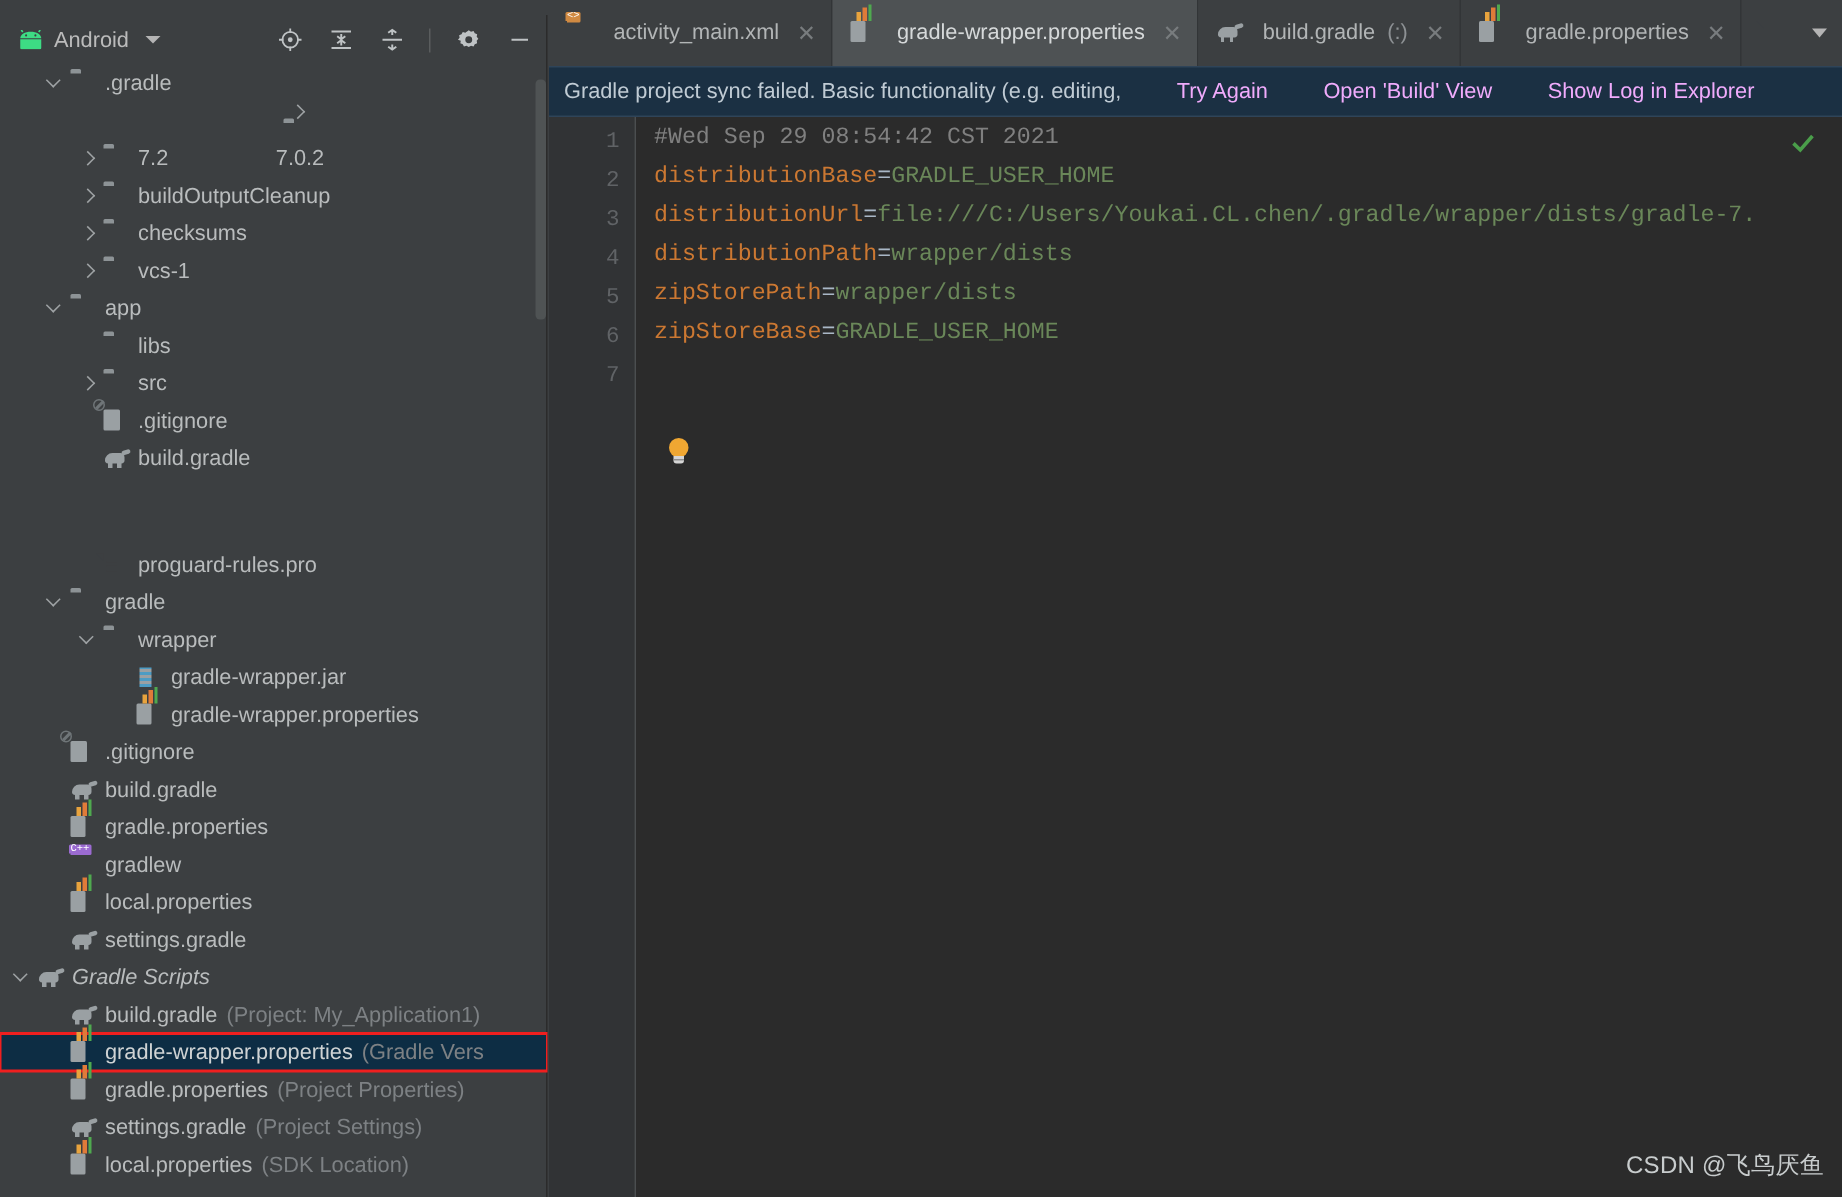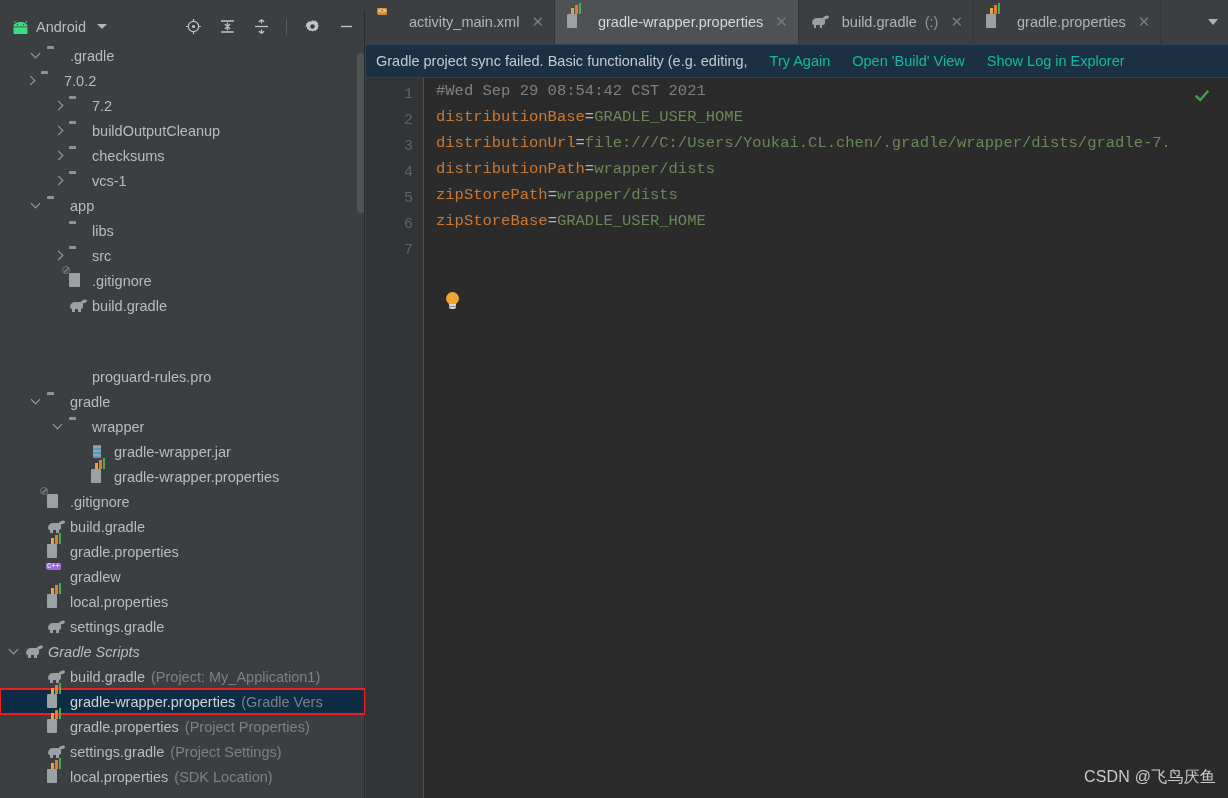--- a/index.html
+++ b/index.html
@@ -108,24 +108,24 @@
     border-right: 1px solid #323537;
   }
   .tab.active { background: #4e5254; color: #d6d9da; }
   .tab .tclose { color: #787c7e; font-size: 15px; margin-left: 4px; }
   .tab .tsuffix { color: #8d9194; }
   .tabs-more { display: flex; align-items: center; gap: 9px; padding: 0 10px; margin-left: auto; }
 
   .notif {
     position: relative; height: 34px; width: 862px; background: #1b3043;
     border-top: 1px solid #2f4459; border-bottom: 1px solid #2f4459;
-    display: flex; align-items: center; padding-left: 10px; gap: 0px;
+    display: flex; align-items: center; padding-left: 10px; gap: 15px;
     font-size: 14.5px; color: #c0cbd4; white-space: nowrap;
   }
-  .notif .nlink { color: #14b8a6; margin-left: 22px; }
+  .notif .nlink { color: #f0abfc; margin-left: 22px; }
   .notif .nlink:first-of-type { margin-left: 2px; }
 
   .editor { position: absolute; top: 78px; left: 0; width: 862px; height: 720px; background: #2b2b2b; }
   .gutter { position: absolute; left: 0; top: 0; width: 57px; height: 720px; background: #313335; }
   .gutter-sep { position: absolute; left: 57px; top: 0; width: 1px; height: 720px; background: #4b4e50; }
   .lnum {
     position: absolute; right: 10px; font-family: "Liberation Mono", monospace;
     font-size: 15px; color: #606366; line-height: 26px; height: 26px;
   }
   .code {
@@ -219,21 +219,21 @@
         </span>
       </div>
     </div>
 
     <div class="tree">
         <div class="trow" style="padding-left: 30px;">
           <span class="arrow down"></span>
           <span class="ticon"><span class="ic-folder"></span></span>
           <span class="tlabel">.gradle</span>
         </div>
-        <div class="trow" style="padding-left: 24px;">
+        <div class="trow" style="padding-left: 35px; flex-direction: column;">
           <span class="arrow right"></span>
           <span class="ticon"><span class="ic-folder"></span></span>
           <span class="tlabel">7.0.2</span>
         </div>
         <div class="trow" style="padding-left: 52px;">
           <span class="arrow right"></span>
           <span class="ticon"><span class="ic-folder"></span></span>
           <span class="tlabel">7.2</span>
         </div>
         <div class="trow" style="padding-left: 52px;">

